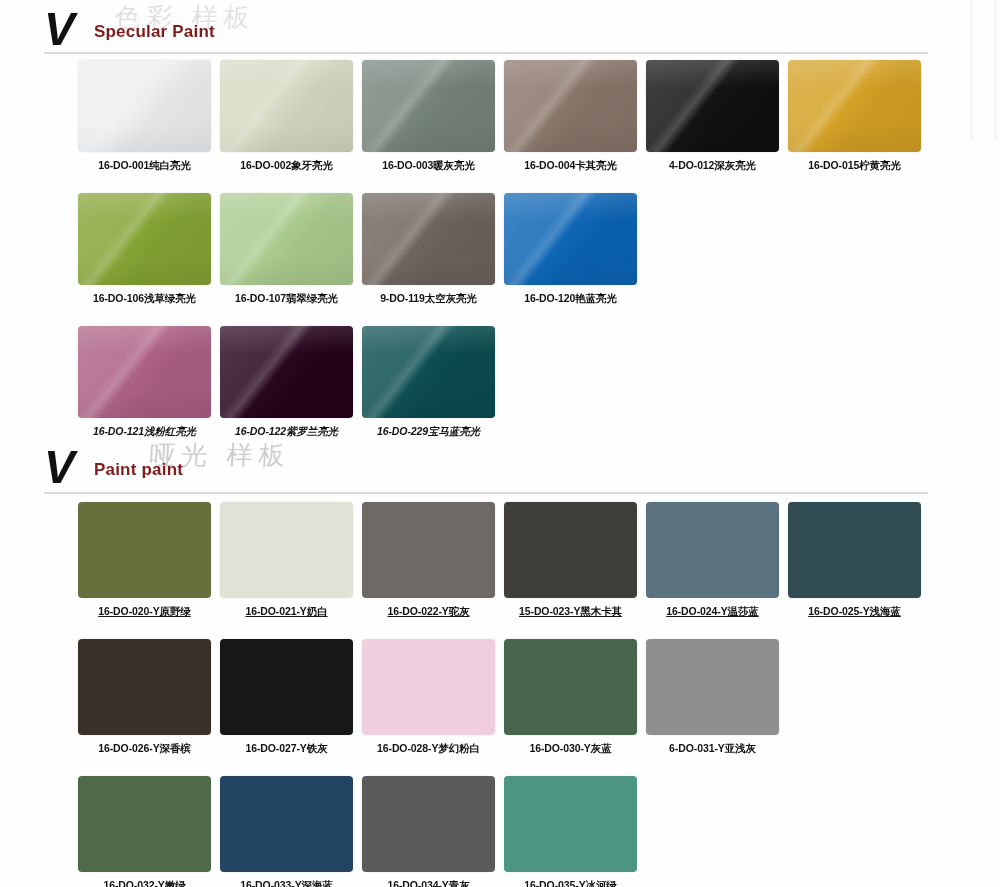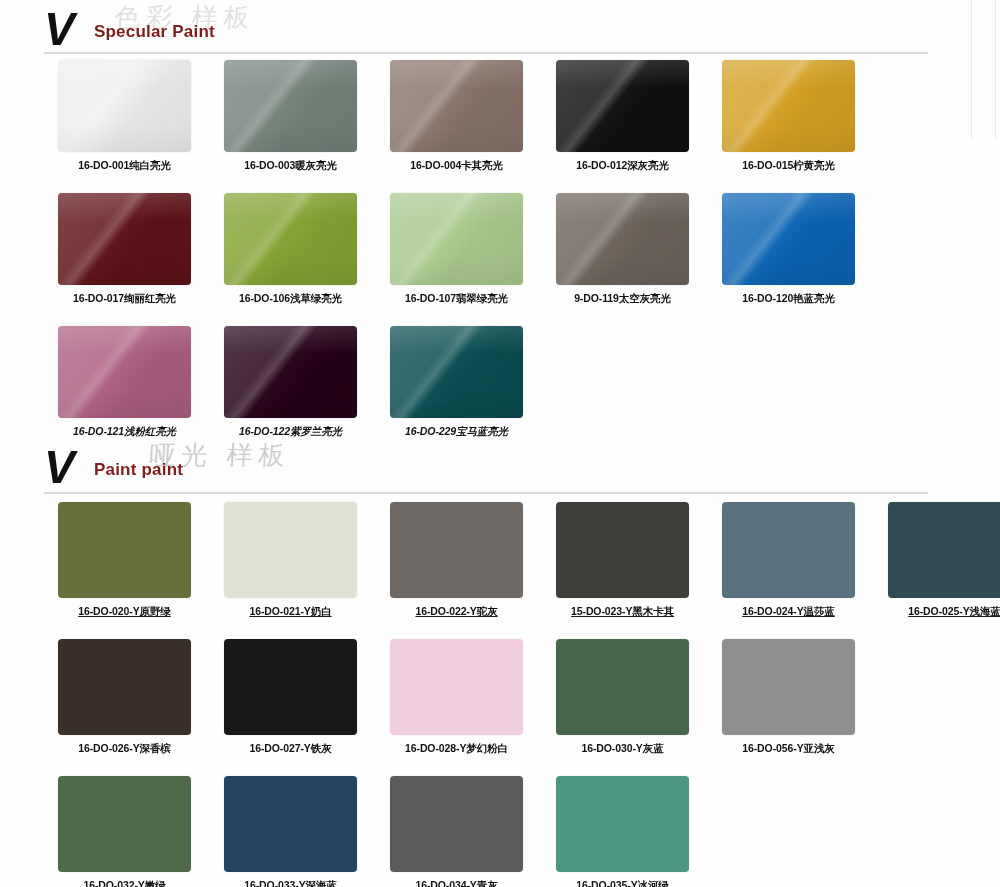--- a/index.html
+++ b/index.html
@@ -95,22 +95,23 @@
 
   
   .grid {
     position: absolute;
     left: 58px;
     right: 0;
     display: flex;
     flex-wrap: wrap;
   }
   .cell {
-    width: 166px;
+    width: 122px;
     margin-right: 0px;
+    margin-left: 20px;
   }
   .row {
     display: flex;
   }
   .swatch {
     width: 133px;
     height: 92px;
     border-radius: 4px;
     position: relative;
     overflow: hidden;
@@ -177,60 +178,60 @@
           <div class="cell">
             <div class="swatch gloss">
               <div class="base" style="background: rgb(236, 238, 240);"></div>
               <div class="sheen"></div>
               <div class="sheen2"></div>
             </div>
             <div class="label">16-DO-001纯白亮光</div>
           </div>
           <div class="cell">
             <div class="swatch gloss">
+              <div class="base" style="background: rgb(213, 217, 194);"></div>
+              <div class="sheen"></div>
+              <div class="sheen2"></div>
+            </div>
+            <div class="label">16-DO-002象牙亮光</div>
+          </div>
+          <div class="cell">
+            <div class="swatch gloss">
               <div class="base" style="background: rgb(116, 131, 122);"></div>
               <div class="sheen"></div>
               <div class="sheen2"></div>
             </div>
             <div class="label">16-DO-003暖灰亮光</div>
           </div>
           <div class="cell">
             <div class="swatch gloss">
               <div class="base" style="background: rgb(136, 116, 105);"></div>
               <div class="sheen"></div>
               <div class="sheen2"></div>
             </div>
             <div class="label">16-DO-004卡其亮光</div>
           </div>
           <div class="cell">
             <div class="swatch gloss">
               <div class="base" style="background: rgb(16, 16, 16);"></div>
               <div class="sheen"></div>
               <div class="sheen2"></div>
             </div>
-            <div class="label">16-DO-012深灰亮光</div>
+            <div class="label">4-DO-012深灰亮光</div>
           </div>
           <div class="cell">
             <div class="swatch gloss">
               <div class="base" style="background: rgb(211, 160, 35);"></div>
               <div class="sheen"></div>
               <div class="sheen2"></div>
             </div>
             <div class="label">16-DO-015柠黄亮光</div>
           </div>
         </div>
         <div class="row" style="margin-bottom: 20px;">
-          <div class="cell">
-            <div class="swatch gloss">
-              <div class="base" style="background: rgb(94, 19, 23);"></div>
-              <div class="sheen"></div>
-              <div class="sheen2"></div>
-            </div>
-            <div class="label">16-DO-017绚丽红亮光</div>
-          </div>
           <div class="cell">
             <div class="swatch gloss">
               <div class="base" style="background: rgb(131, 163, 51);"></div>
               <div class="sheen"></div>
               <div class="sheen2"></div>
             </div>
             <div class="label">16-DO-106浅草绿亮光</div>
           </div>
           <div class="cell">
             <div class="swatch gloss">
@@ -354,21 +355,21 @@
           <div class="cell">
             <div class="swatch matte">
               <div class="base" style="background: rgb(71, 102, 76);"></div>
             </div>
             <div class="label">16-DO-030-Y灰蓝</div>
           </div>
           <div class="cell">
             <div class="swatch matte">
               <div class="base" style="background: rgb(142, 143, 142);"></div>
             </div>
-            <div class="label">16-DO-056-Y亚浅灰</div>
+            <div class="label">6-DO-031-Y亚浅灰</div>
           </div>
         </div>
         <div class="row" style="margin-bottom: 20px;">
           <div class="cell">
             <div class="swatch matte">
               <div class="base" style="background: rgb(79, 106, 72);"></div>
             </div>
             <div class="label">16-DO-032-Y嫩绿</div>
           </div>
           <div class="cell">

